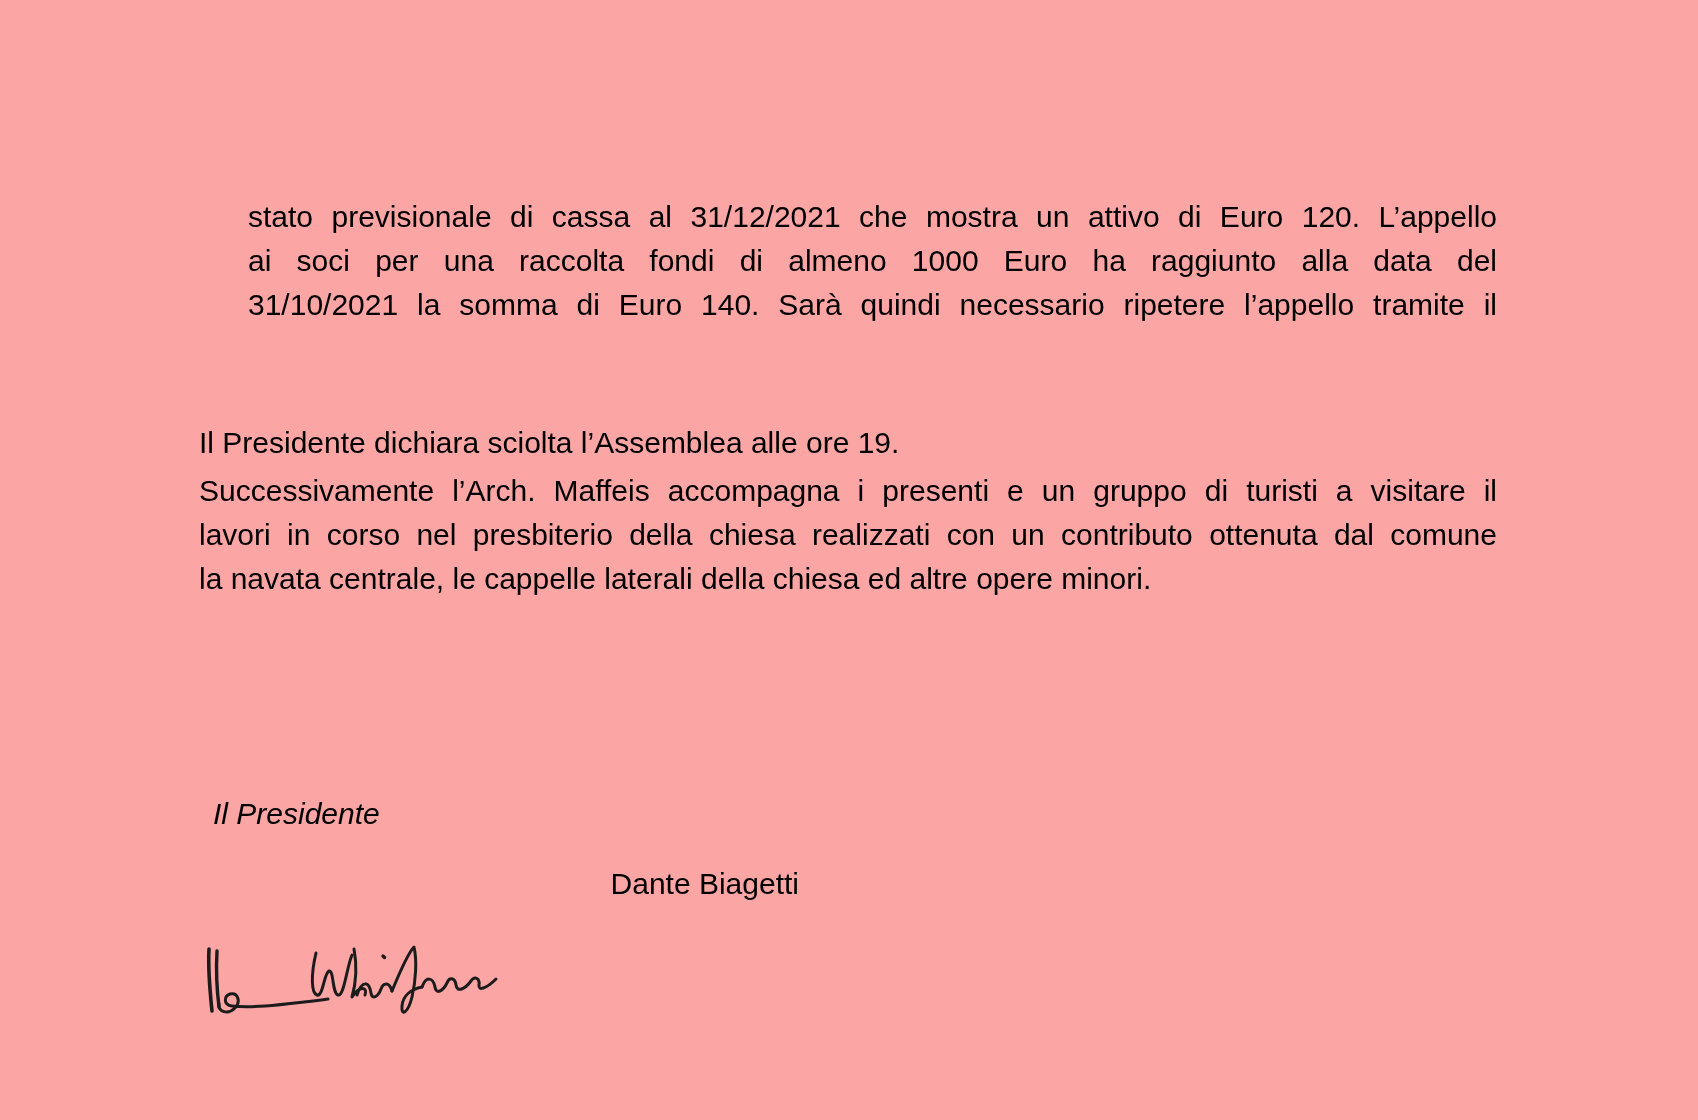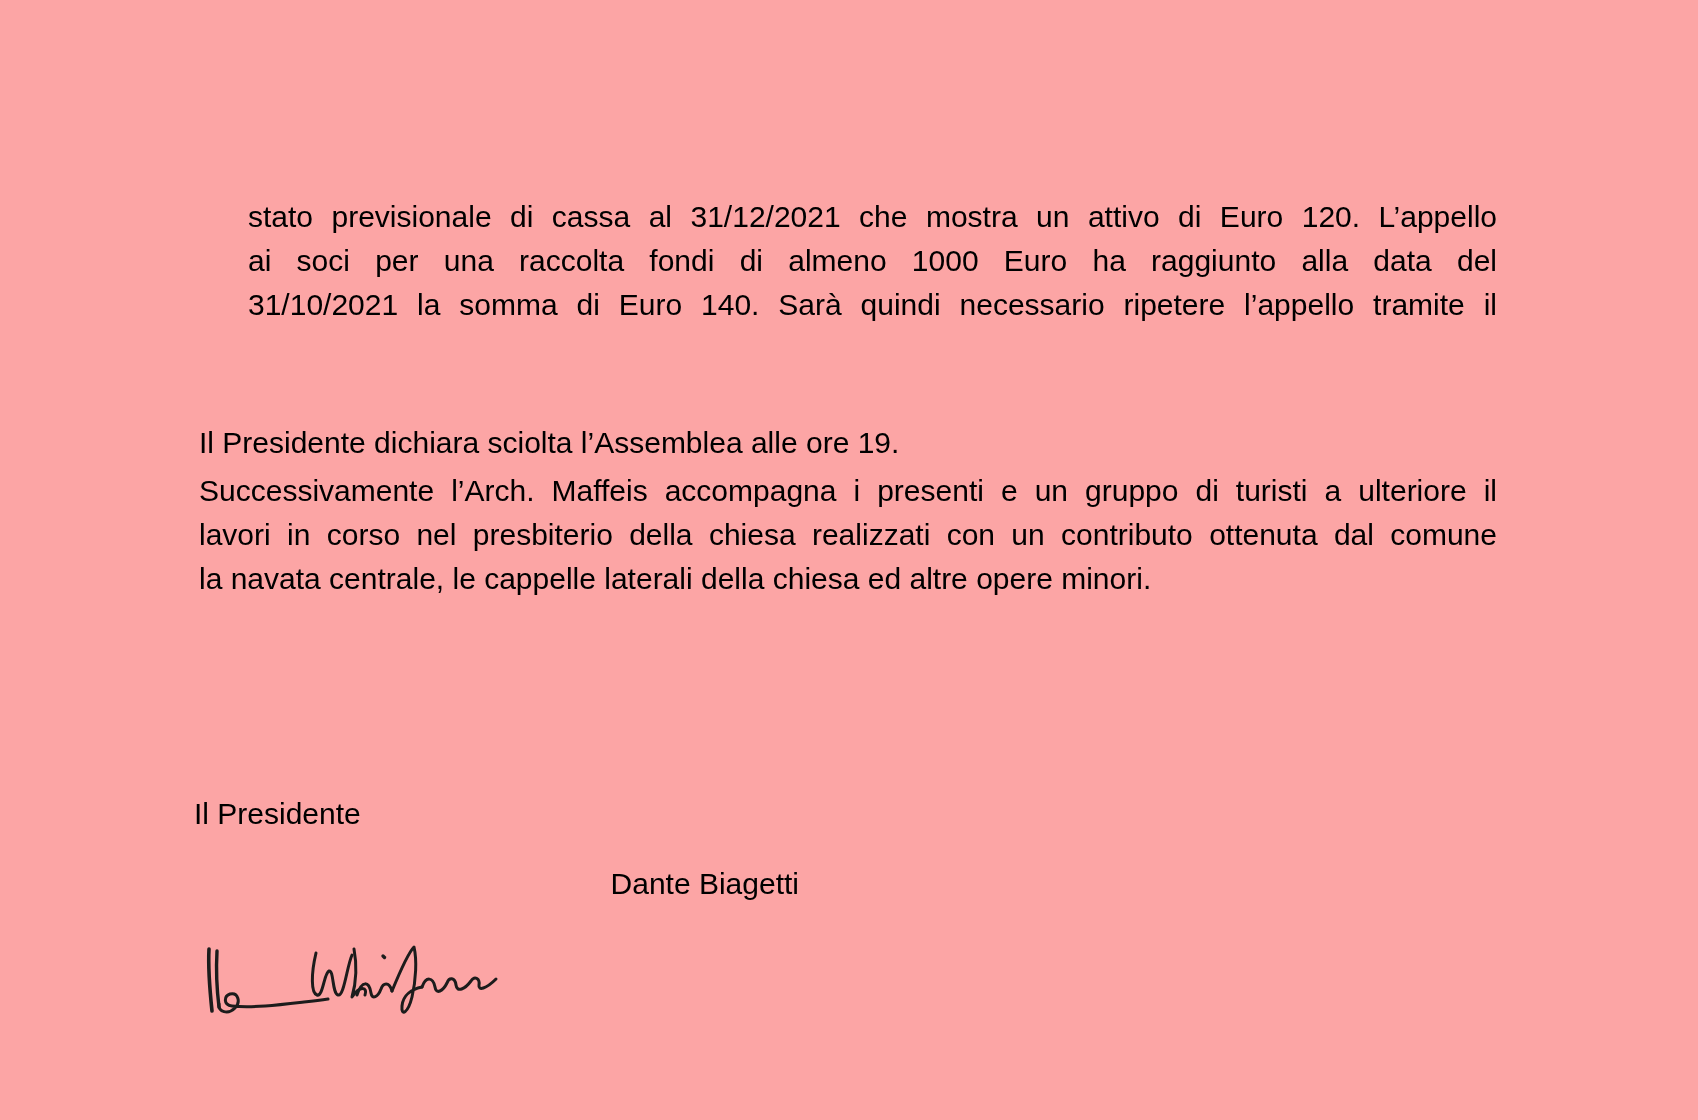--- a/index.html
+++ b/index.html
@@ -58,26 +58,26 @@
     <div class="jline">stato previsionale di cassa al 31/12/2021 che mostra un attivo di Euro 120. L’appello</div>
     <div class="jline">ai soci per una raccolta fondi di almeno 1000 Euro ha raggiunto alla data del</div>
     <div class="jline">31/10/2021 la somma di Euro 140. Sarà quindi necessario ripetere l’appello tramite il</div>
   </div>
 
   <div class="tblock" style="left:199px; top:421px; width:1300px;">
     <div class="lline">Il Presidente dichiara sciolta l’Assemblea alle ore 19.</div>
   </div>
 
   <div class="tblock" style="left:199px; top:469px; width:1298px;">
-    <div class="jline">Successivamente l’Arch. Maffeis accompagna i presenti e un gruppo di turisti a ulteriore il</div>
+    <div class="jline">Successivamente l’Arch. Maffeis accompagna i presenti e un gruppo di turisti a visitare il</div>
     <div class="jline">lavori in corso nel presbiterio della chiesa realizzati con un contributo ottenuta dal comune</div>
     <div class="lline">la navata centrale, le cappelle laterali della chiesa ed altre opere minori.</div>
   </div>
 
-  <div class="tblock" style="left:194px; top:792px; width:600px;">Il Presidente</div>
+  <div class="tblock" style="left:213px; top:792px; width:600px;font-style:italic;">Il Presidente</div>
 
   <div class="tblock" style="left:199px; top:862px; width:600px;text-align:right;">Dante Biagetti</div>
 
   <svg class="sig-svg" viewBox="0 0 320 88" aria-hidden="true">
 
     <path d="M 11 13 C 10 32, 12 56, 14 75" stroke-width="3.6"></path>
     <path d="M 19 15 C 18 33, 19 55, 21 71" stroke-width="3.4"></path>
 
     <path d="M 21 68 C 20 76, 30 79, 37 72 C 43 66, 40 56, 32 58 C 26 60, 25 69, 34 70 C 55 72, 80 69, 106 66 C 116 65, 124 64, 130 63" stroke-width="3"></path>
 

